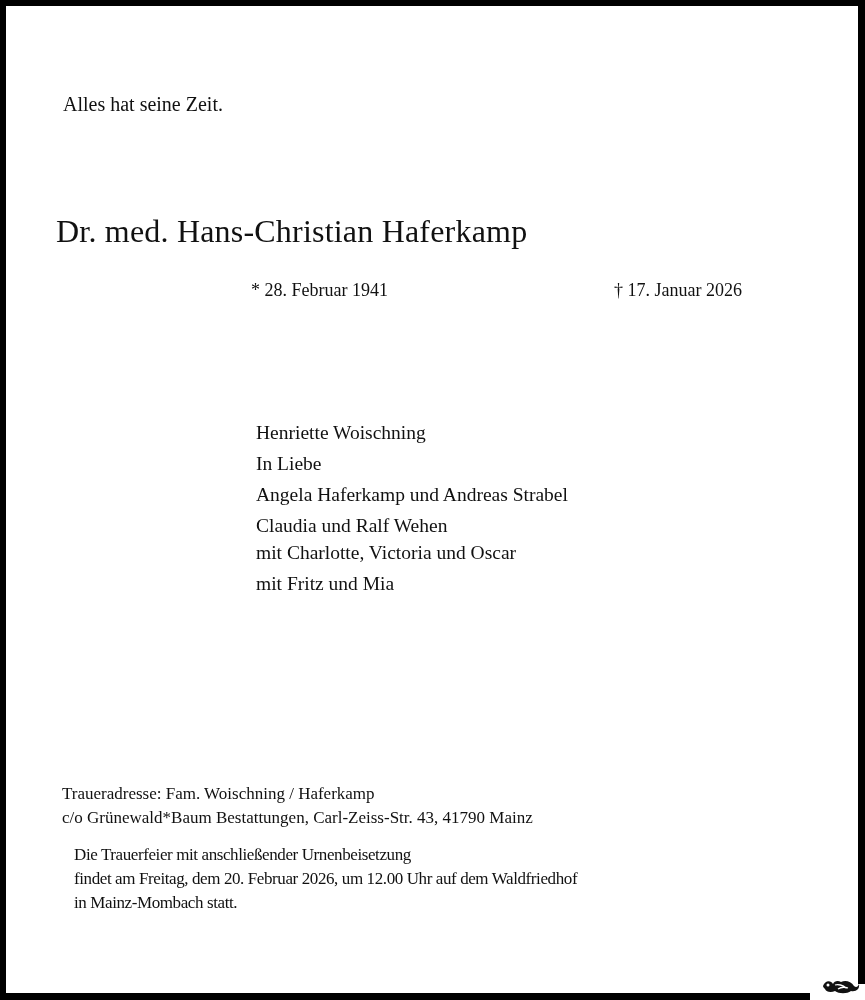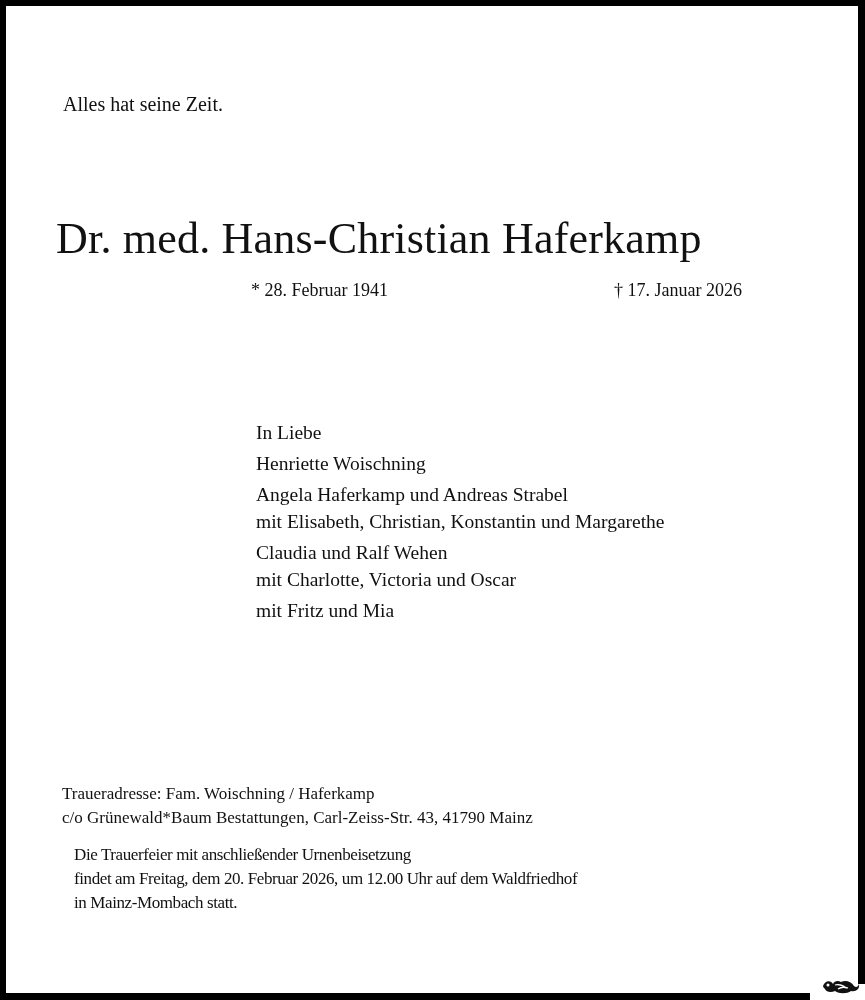--- a/index.html
+++ b/index.html
@@ -4,21 +4,21 @@
   <style>
     html, body { margin: 0; padding: 0; background: #000; }
     body { width: 865px; height: 1000px; position: relative; overflow: hidden; }
     .card {
       position: absolute; left: 6px; top: 6px; width: 852px; height: 987px;
       background: #ffffff; color: #111;
       font-family: "Liberation Serif", "DejaVu Serif", serif;
     }
     .abs { position: absolute; white-space: nowrap; }
     .motto { left: 57px; top: 87px; font-size: 20px; }
-    .name { left: 50px; top: 207px; font-size: 44px; letter-spacing: 0.2px; }
+    .name { left: 50px; top: 207px; font-size: 32px; letter-spacing: 0.2px; }
     .born { left: 245px; top: 274px; font-size: 18px; }
     .died { left: 608px; top: 274px; font-size: 18px; }
     .family { left: 250px; top: 413px; font-size: 19.5px; line-height: 27px; }
     .family .grp { margin-bottom: 4px; }
     .family .line { display: block; }
     .address { left: 56px; top: 776px; font-size: 17px; line-height: 24px; }
     .ceremony { left: 68px; top: 837px; font-size: 17px; line-height: 24px; letter-spacing: -0.4px; }
     .ornament-gap { position: absolute; left: 810px; top: 984px; width: 55px; height: 16px; background: #fff; }
     .ornament { position: absolute; left: 821px; top: 976px; width: 40px; height: 22px; }
   </style>
@@ -26,28 +26,27 @@
 <body>
 
 <div class="card">
   <div class="abs motto">Alles hat seine Zeit.</div>
   <div class="abs name">Dr. med. Hans-Christian Haferkamp</div>
   <div class="abs born">* 28. Februar 1941</div>
   <div class="abs died">† 17. Januar 2026</div>
 
   <div class="abs family">
     <div class="grp">
+      <span class="line">Henriette Woischning</span>
+    </div>
+    <div class="grp">
       <span class="line">In Liebe</span>
     </div>
     <div class="grp">
-      <span class="line">Henriette Woischning</span>
-    </div>
-    <div class="grp">
       <span class="line">Angela Haferkamp und Andreas Strabel</span>
-      <span class="line">mit Elisabeth, Christian, Konstantin und Margarethe</span>
     </div>
     <div class="grp">
       <span class="line">Claudia und Ralf Wehen</span>
       <span class="line">mit Charlotte, Victoria und Oscar</span>
     </div>
     <div class="grp">
       <span class="line">mit Fritz und Mia</span>
     </div>
   </div>
 

